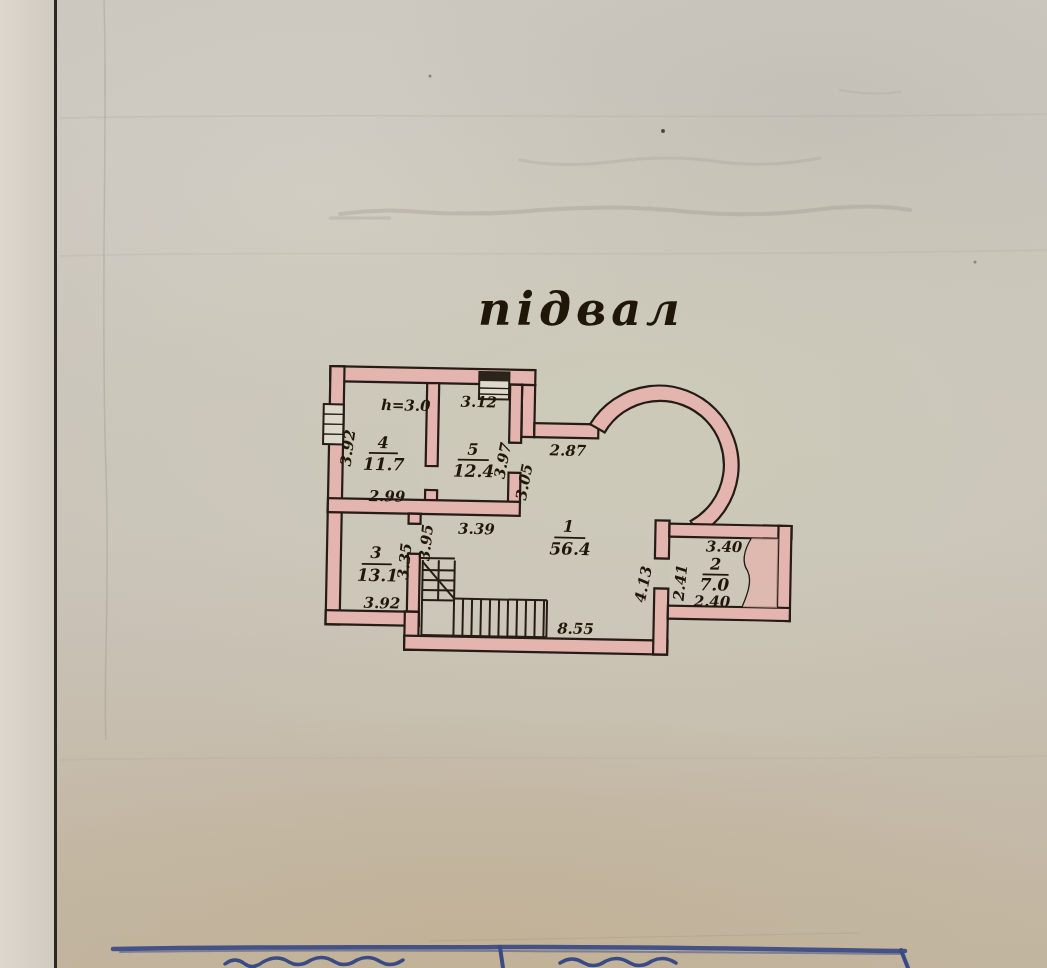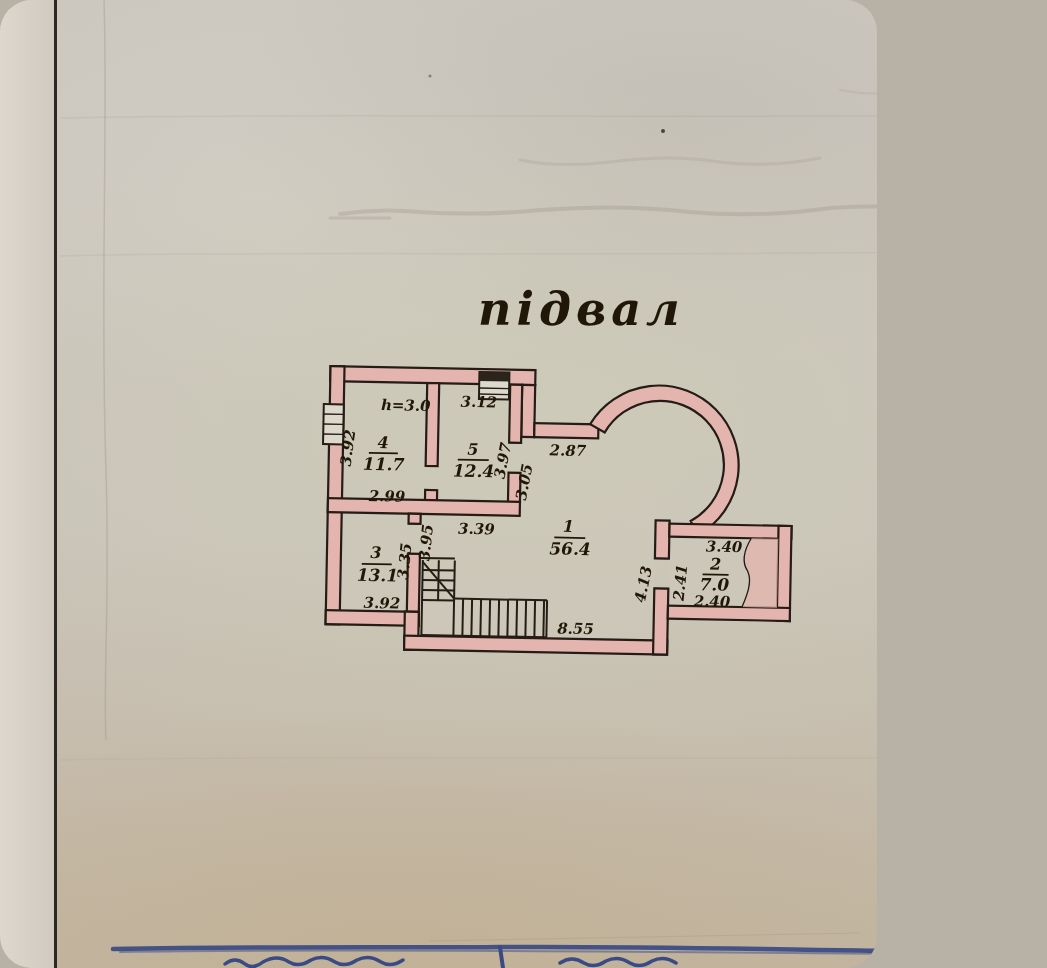--- a/index.html
+++ b/index.html
@@ -1,17 +1,17 @@
 <!DOCTYPE html>
 <html><head>
 <meta charset="utf-8">
 <style>
   html,body{margin:0;padding:0;}
   body{width:1047px;height:968px;overflow:hidden;background:#b8b2a6;font-family:"DejaVu Serif",serif;}
-  #page{position:relative;width:877px;height:968px;overflow:hidden;border-radius:32px;}
+  #page{position:relative;width:1047px;height:968px;overflow:hidden;}
   #paper{position:absolute;inset:0;
     background:
       radial-gradient(900px 520px at 60% 45%, rgba(206,207,182,.55), rgba(0,0,0,0) 70%),
       radial-gradient(700px 380px at 78% 12%, rgba(184,180,172,.38), rgba(0,0,0,0) 65%),
       radial-gradient(560px 300px at 30% 20%, rgba(215,211,203,.45), rgba(0,0,0,0) 70%),
       radial-gradient(900px 320px at 45% 97%, rgba(192,175,146,.65), rgba(0,0,0,0) 72%),
       linear-gradient(180deg,#cdc8bf 0%,#cac4ba 55%,#c2b5a0 100%);}
   #left-strip{position:absolute;left:0;top:0;width:54px;height:968px;
     background:linear-gradient(90deg,#ddd7cd 0%,#d4cec4 70%,#cfc9bf 100%);}
   #margin-line{position:absolute;left:54px;top:0;width:3px;height:968px;background:#2b2722;}

